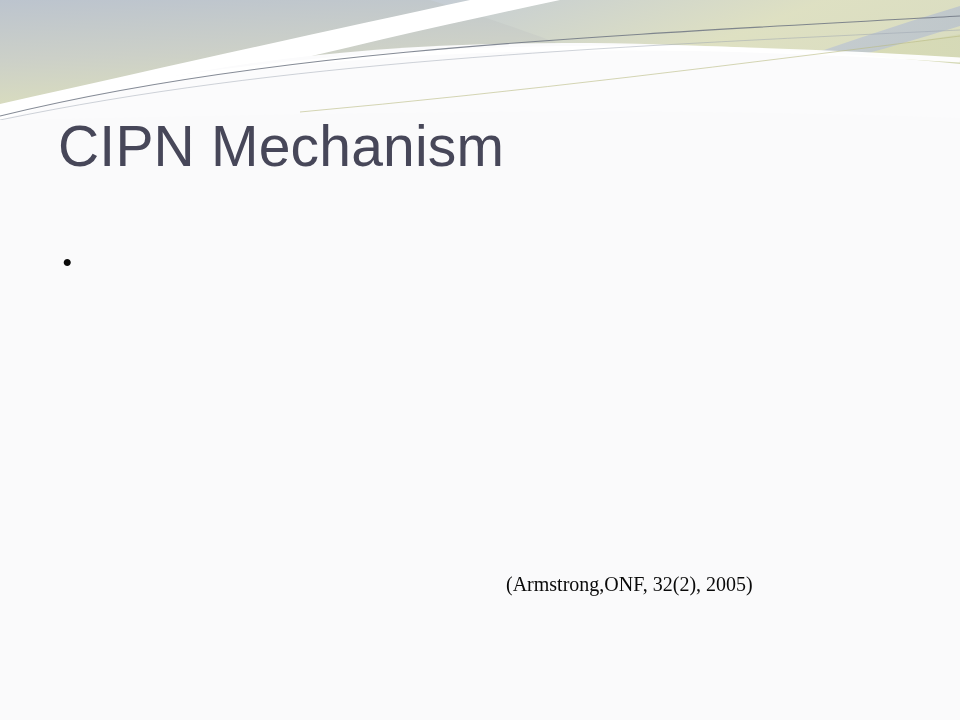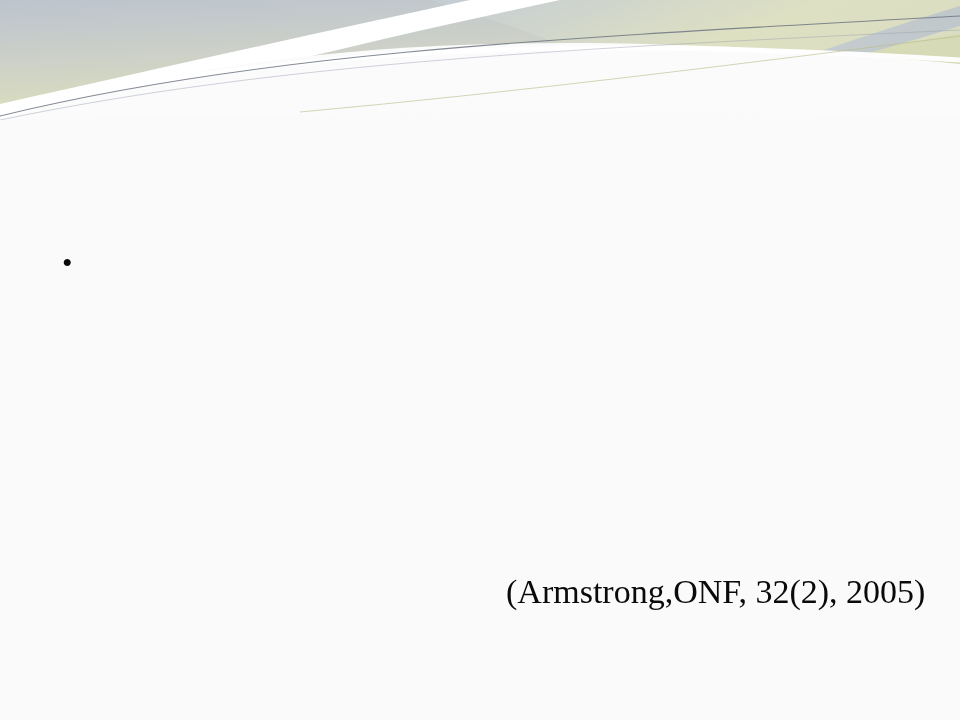--- a/index.html
+++ b/index.html
@@ -80,21 +80,21 @@
     color: #0a0a0a;
     text-align: left;
   }
 
   
   #citation {
     position: absolute;
     left: 506px;
     top: 572px;
     font-family: "Liberation Serif", "DejaVu Serif", serif;
-    font-size: 34px;
+    font-size: 20px;
     line-height: 1.2;
     color: #0a0a0a;
     white-space: nowrap;
   }
 </style>
 </head>
 <body>
 
 <div id="slide">
 
@@ -139,20 +139,21 @@
       <path d="M 0,116 C 260,52 560,38 960,16" fill="none" stroke="#6f7682" stroke-width="1.1" opacity="0.85"></path>
 
       <path d="M 0,120 C 280,62 580,48 960,30" fill="none" stroke="#9aa3ae" stroke-width="0.8" opacity="0.6"></path>
 
       <path d="M 300,112 C 520,92 740,64 960,36" fill="none" stroke="#b9bb82" stroke-width="0.8" opacity="0.75"></path>
 
       <path d="M 0,120 L 960,120 L 960,118 C 600,104 240,116 0,120 Z" fill="#fafafb"></path>
     </svg>
   </div>
 
+  <div id="slide-title">CIPN Mechanism</div>
 
   <ul id="body-list">
     <li class="bullet-item">
       <span class="bullet-marker">•</span>
     </li>
   </ul>
 
   <div id="citation">(Armstrong,ONF, 32(2), 2005)</div>
 
 </div>

